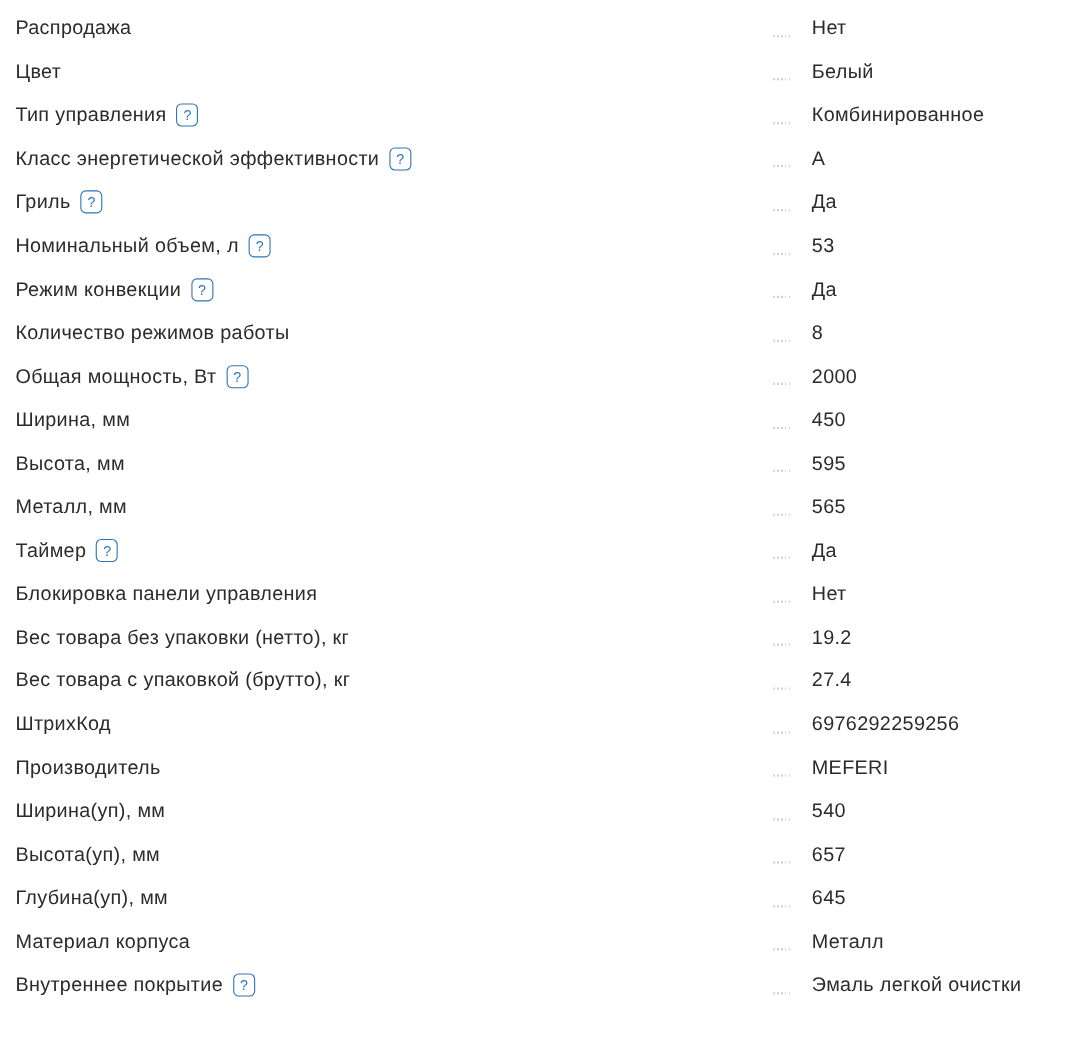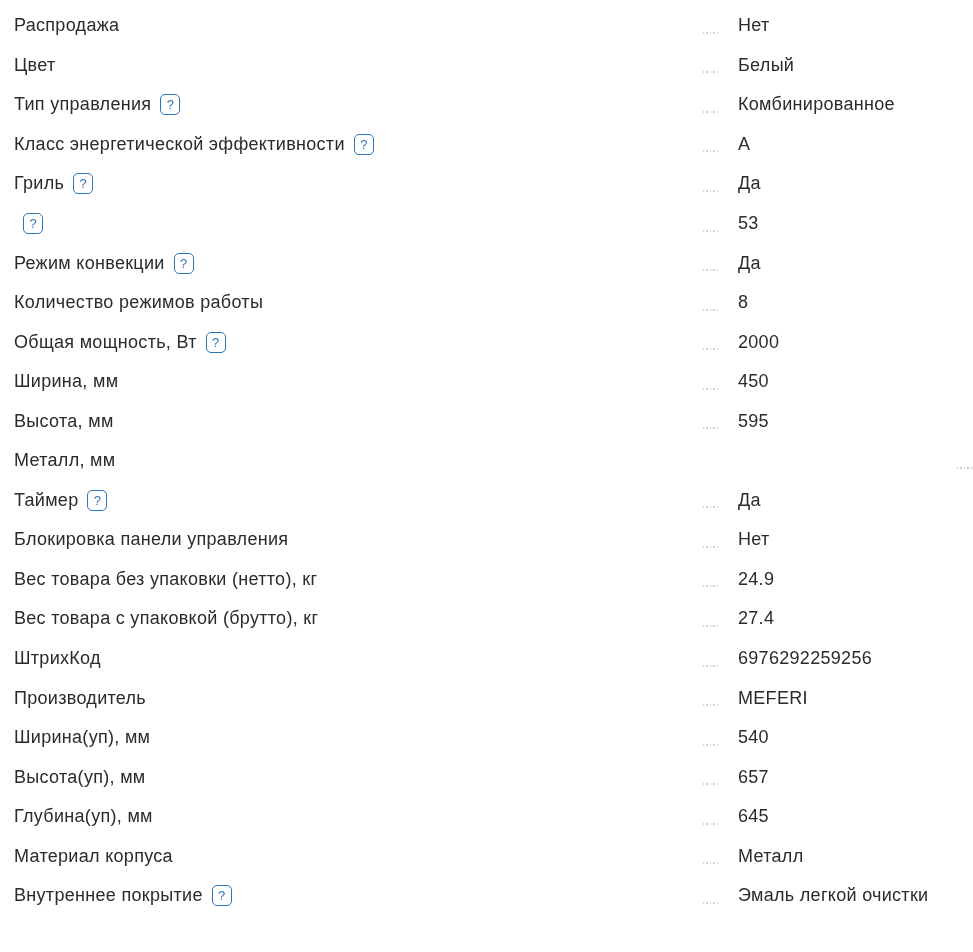--- a/index.html
+++ b/index.html
@@ -122,20 +122,21 @@
         <span class="q">?</span>
       </span>
     </div>
     <div class="spacer"></div>
     <div class="leader"></div>
     <div class="value">Да</div>
   </div>
 
   <div class="row">
     <div class="label-wrap">
+      <span class="label">Номинальный объем, л</span>
       <span class="help">
         <span class="q">?</span>
       </span>
     </div>
     <div class="spacer"></div>
     <div class="leader"></div>
     <div class="value">53</div>
   </div>
 
   <div class="row">
@@ -192,20 +193,21 @@
     <div class="value">595</div>
   </div>
 
   <div class="row">
     <div class="label-wrap">
       <span class="label">Металл, мм</span>
 
     </div>
     <div class="spacer"></div>
     <div class="leader"></div>
+    <div class="value">565</div>
   </div>
 
   <div class="row">
     <div class="label-wrap">
       <span class="label">Таймер</span>
       <span class="help">
         <span class="q">?</span>
       </span>
     </div>
     <div class="spacer"></div>
@@ -223,21 +225,21 @@
     <div class="value">Нет</div>
   </div>
 
   <div class="row">
     <div class="label-wrap">
       <span class="label">Вес товара без упаковки (нетто), кг</span>
 
     </div>
     <div class="spacer"></div>
     <div class="leader"></div>
-    <div class="value">24.9</div>
+    <div class="value">19.2</div>
   </div>
 
   <div class="row">
     <div class="label-wrap">
       <span class="label">Вес товара с упаковкой (брутто), кг</span>
 
     </div>
     <div class="spacer"></div>
     <div class="leader"></div>
     <div class="value">27.4</div>

